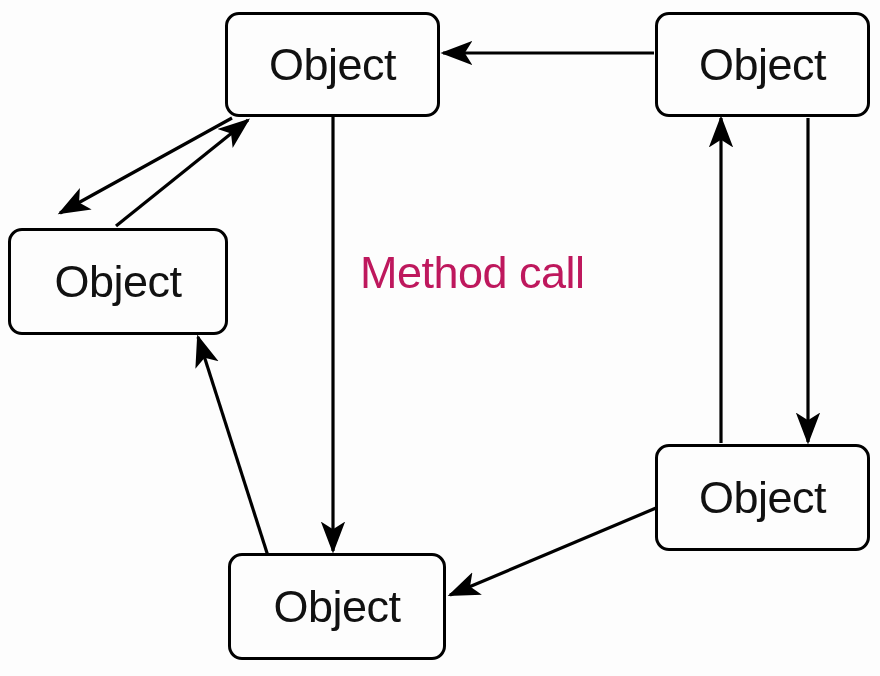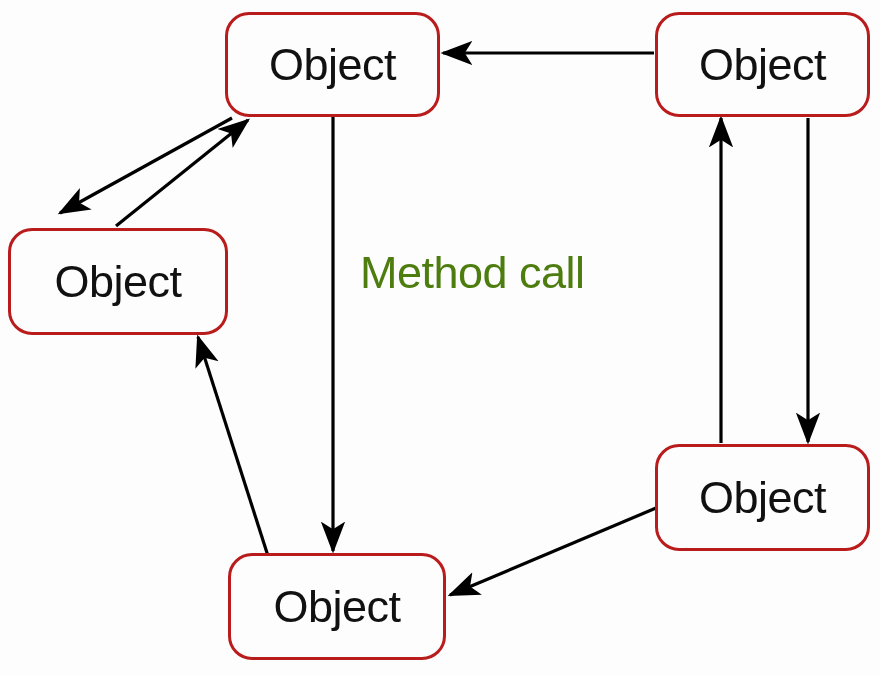--- a/index.html
+++ b/index.html
@@ -23,42 +23,42 @@
     top: 0;
     left: 0;
     width: 880px;
     height: 676px;
     display: block;
   }
   .node-box {
     position: absolute;
     box-sizing: border-box;
     background: #fdfdfd;
-    border: 3px solid #b91c1c;
-    border-radius: 24px;
+    border: 3px solid #000000;
+    border-radius: 14px;
     display: flex;
     align-items: center;
     justify-content: center;
     z-index: 3;
   }
   .node-label {
     font-family: "Liberation Sans", sans-serif;
     font-size: 45px;
     line-height: 1;
     color: #111111;
     letter-spacing: -0.5px;
     white-space: nowrap;
     user-select: none;
   }
   .edge-label {
     position: absolute;
     font-family: "Liberation Sans", sans-serif;
     font-size: 45px;
     line-height: 1;
-    color: #4d7c0f;
+    color: #be185d;
     letter-spacing: -0.5px;
     white-space: nowrap;
     z-index: 4;
     user-select: none;
   }
 </style>
 </head>
 <body>
 
 <div id="diagram-canvas">

